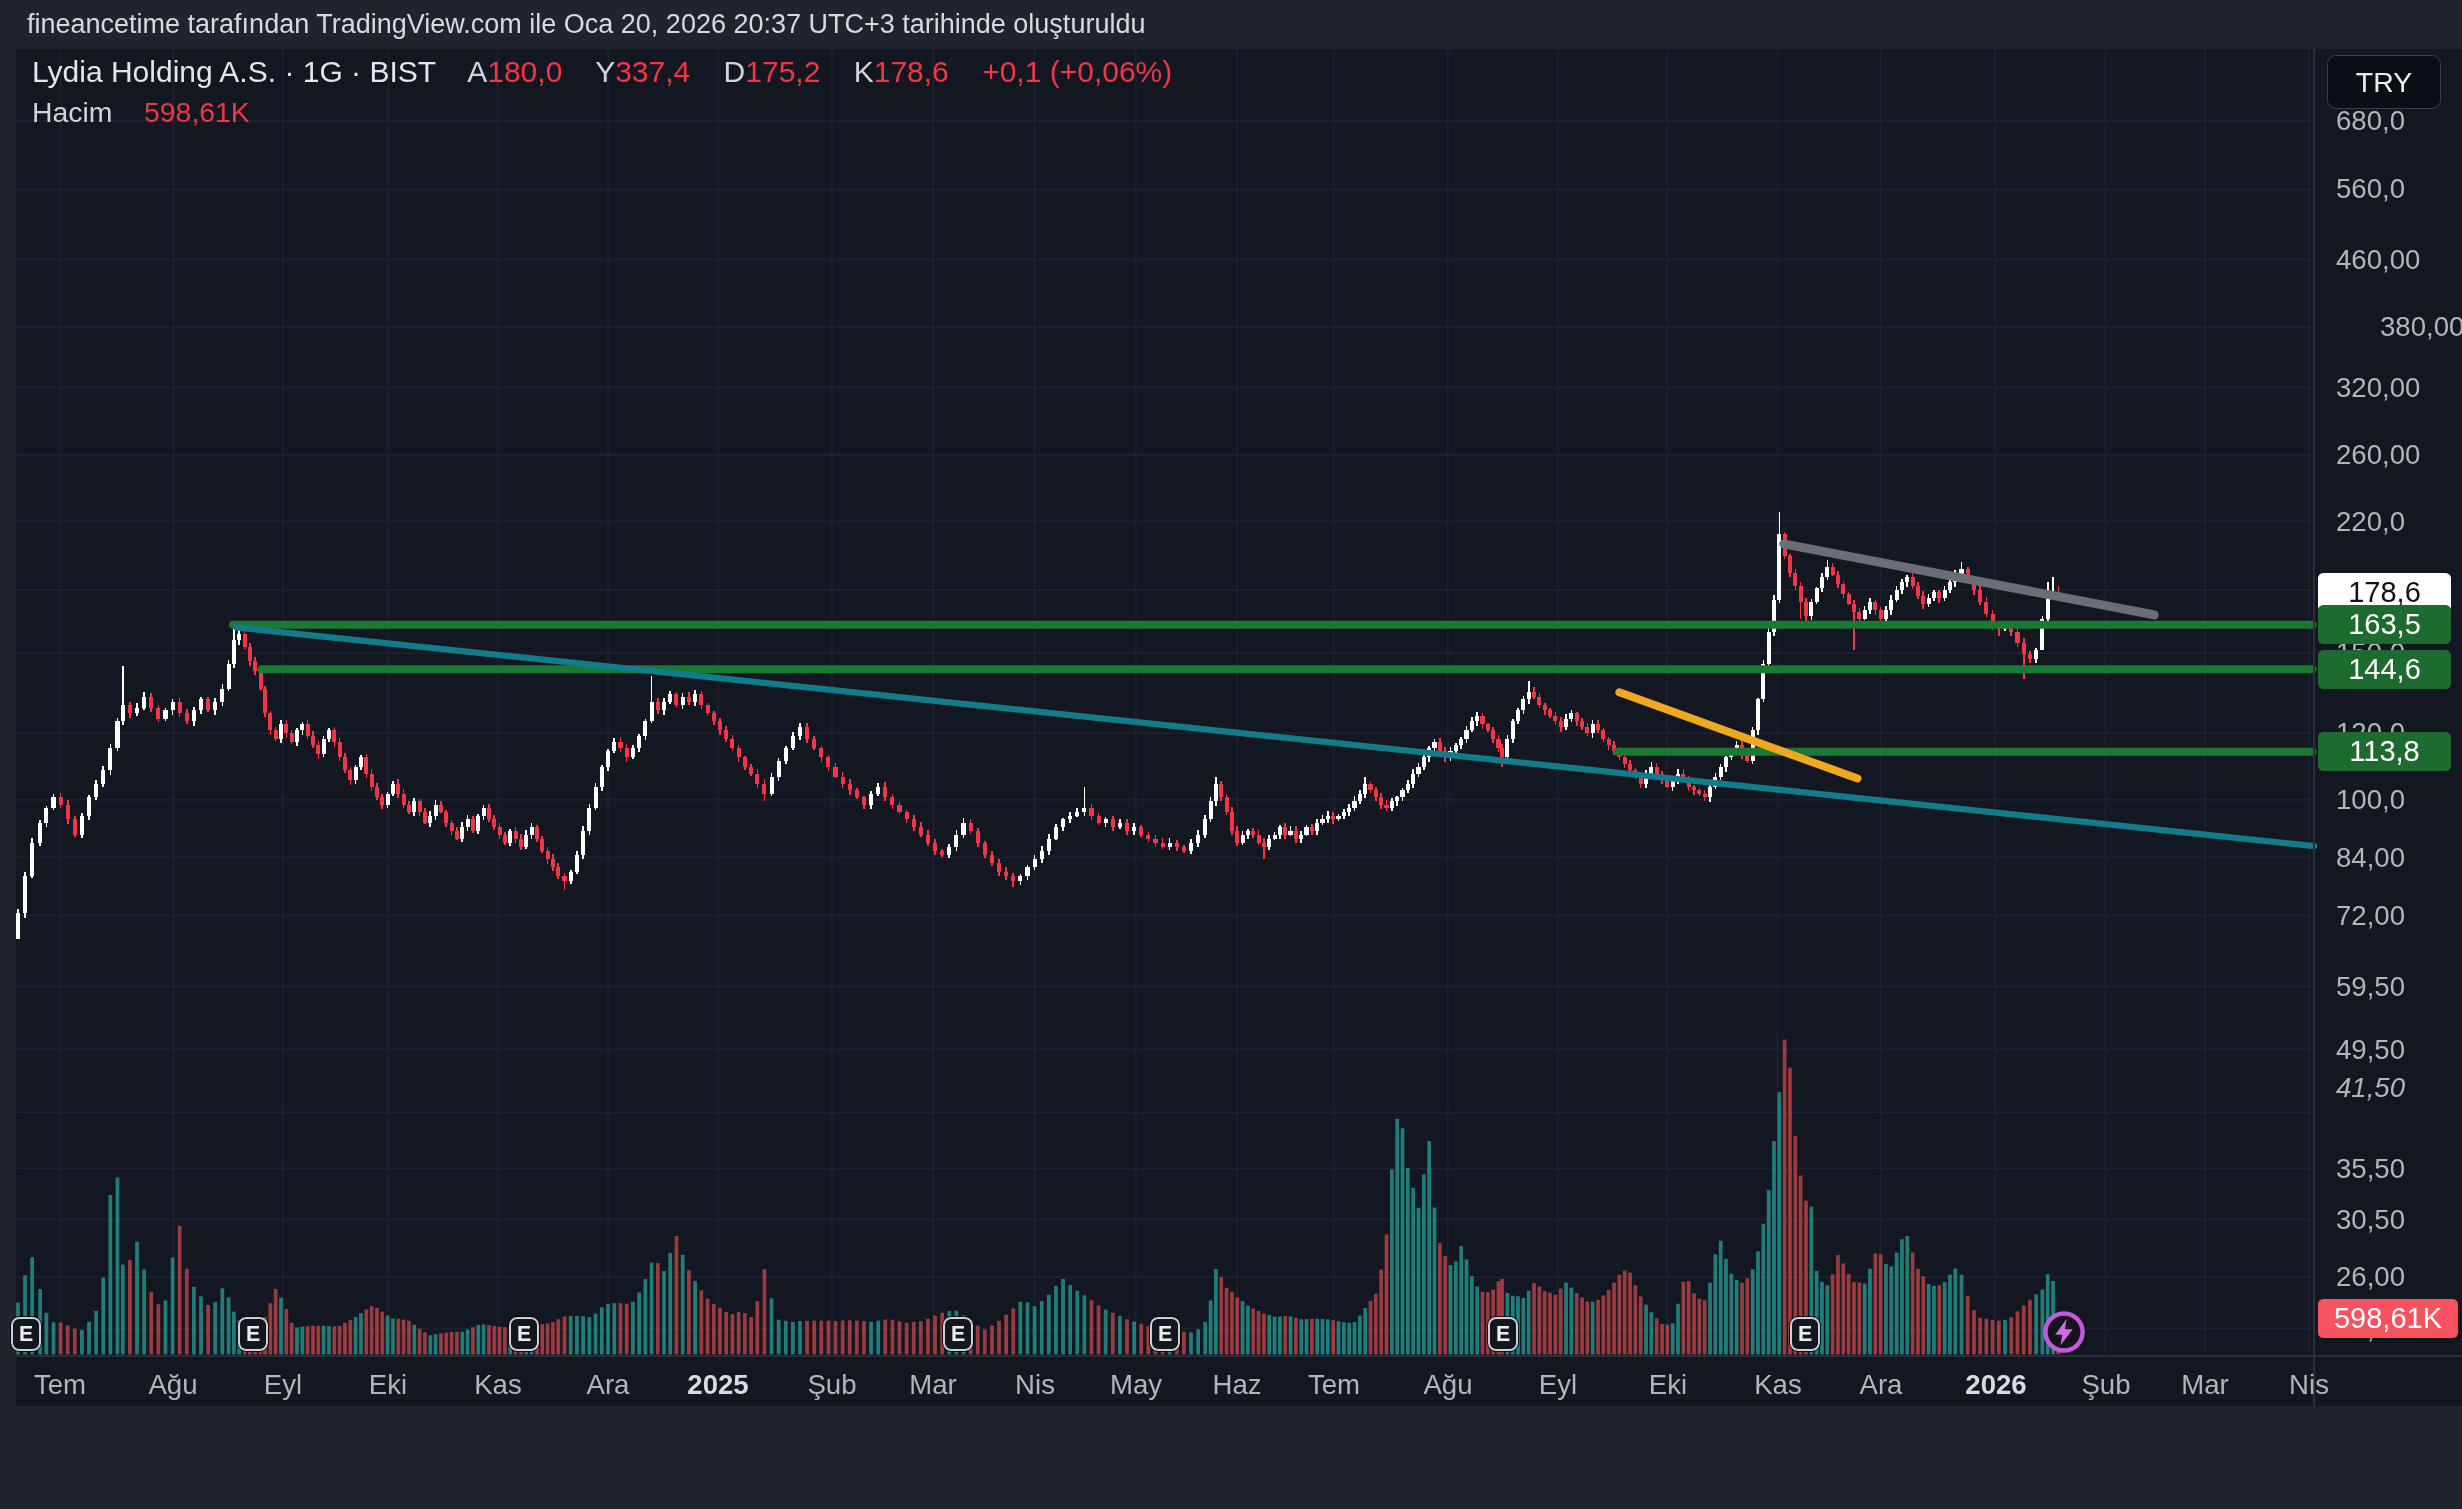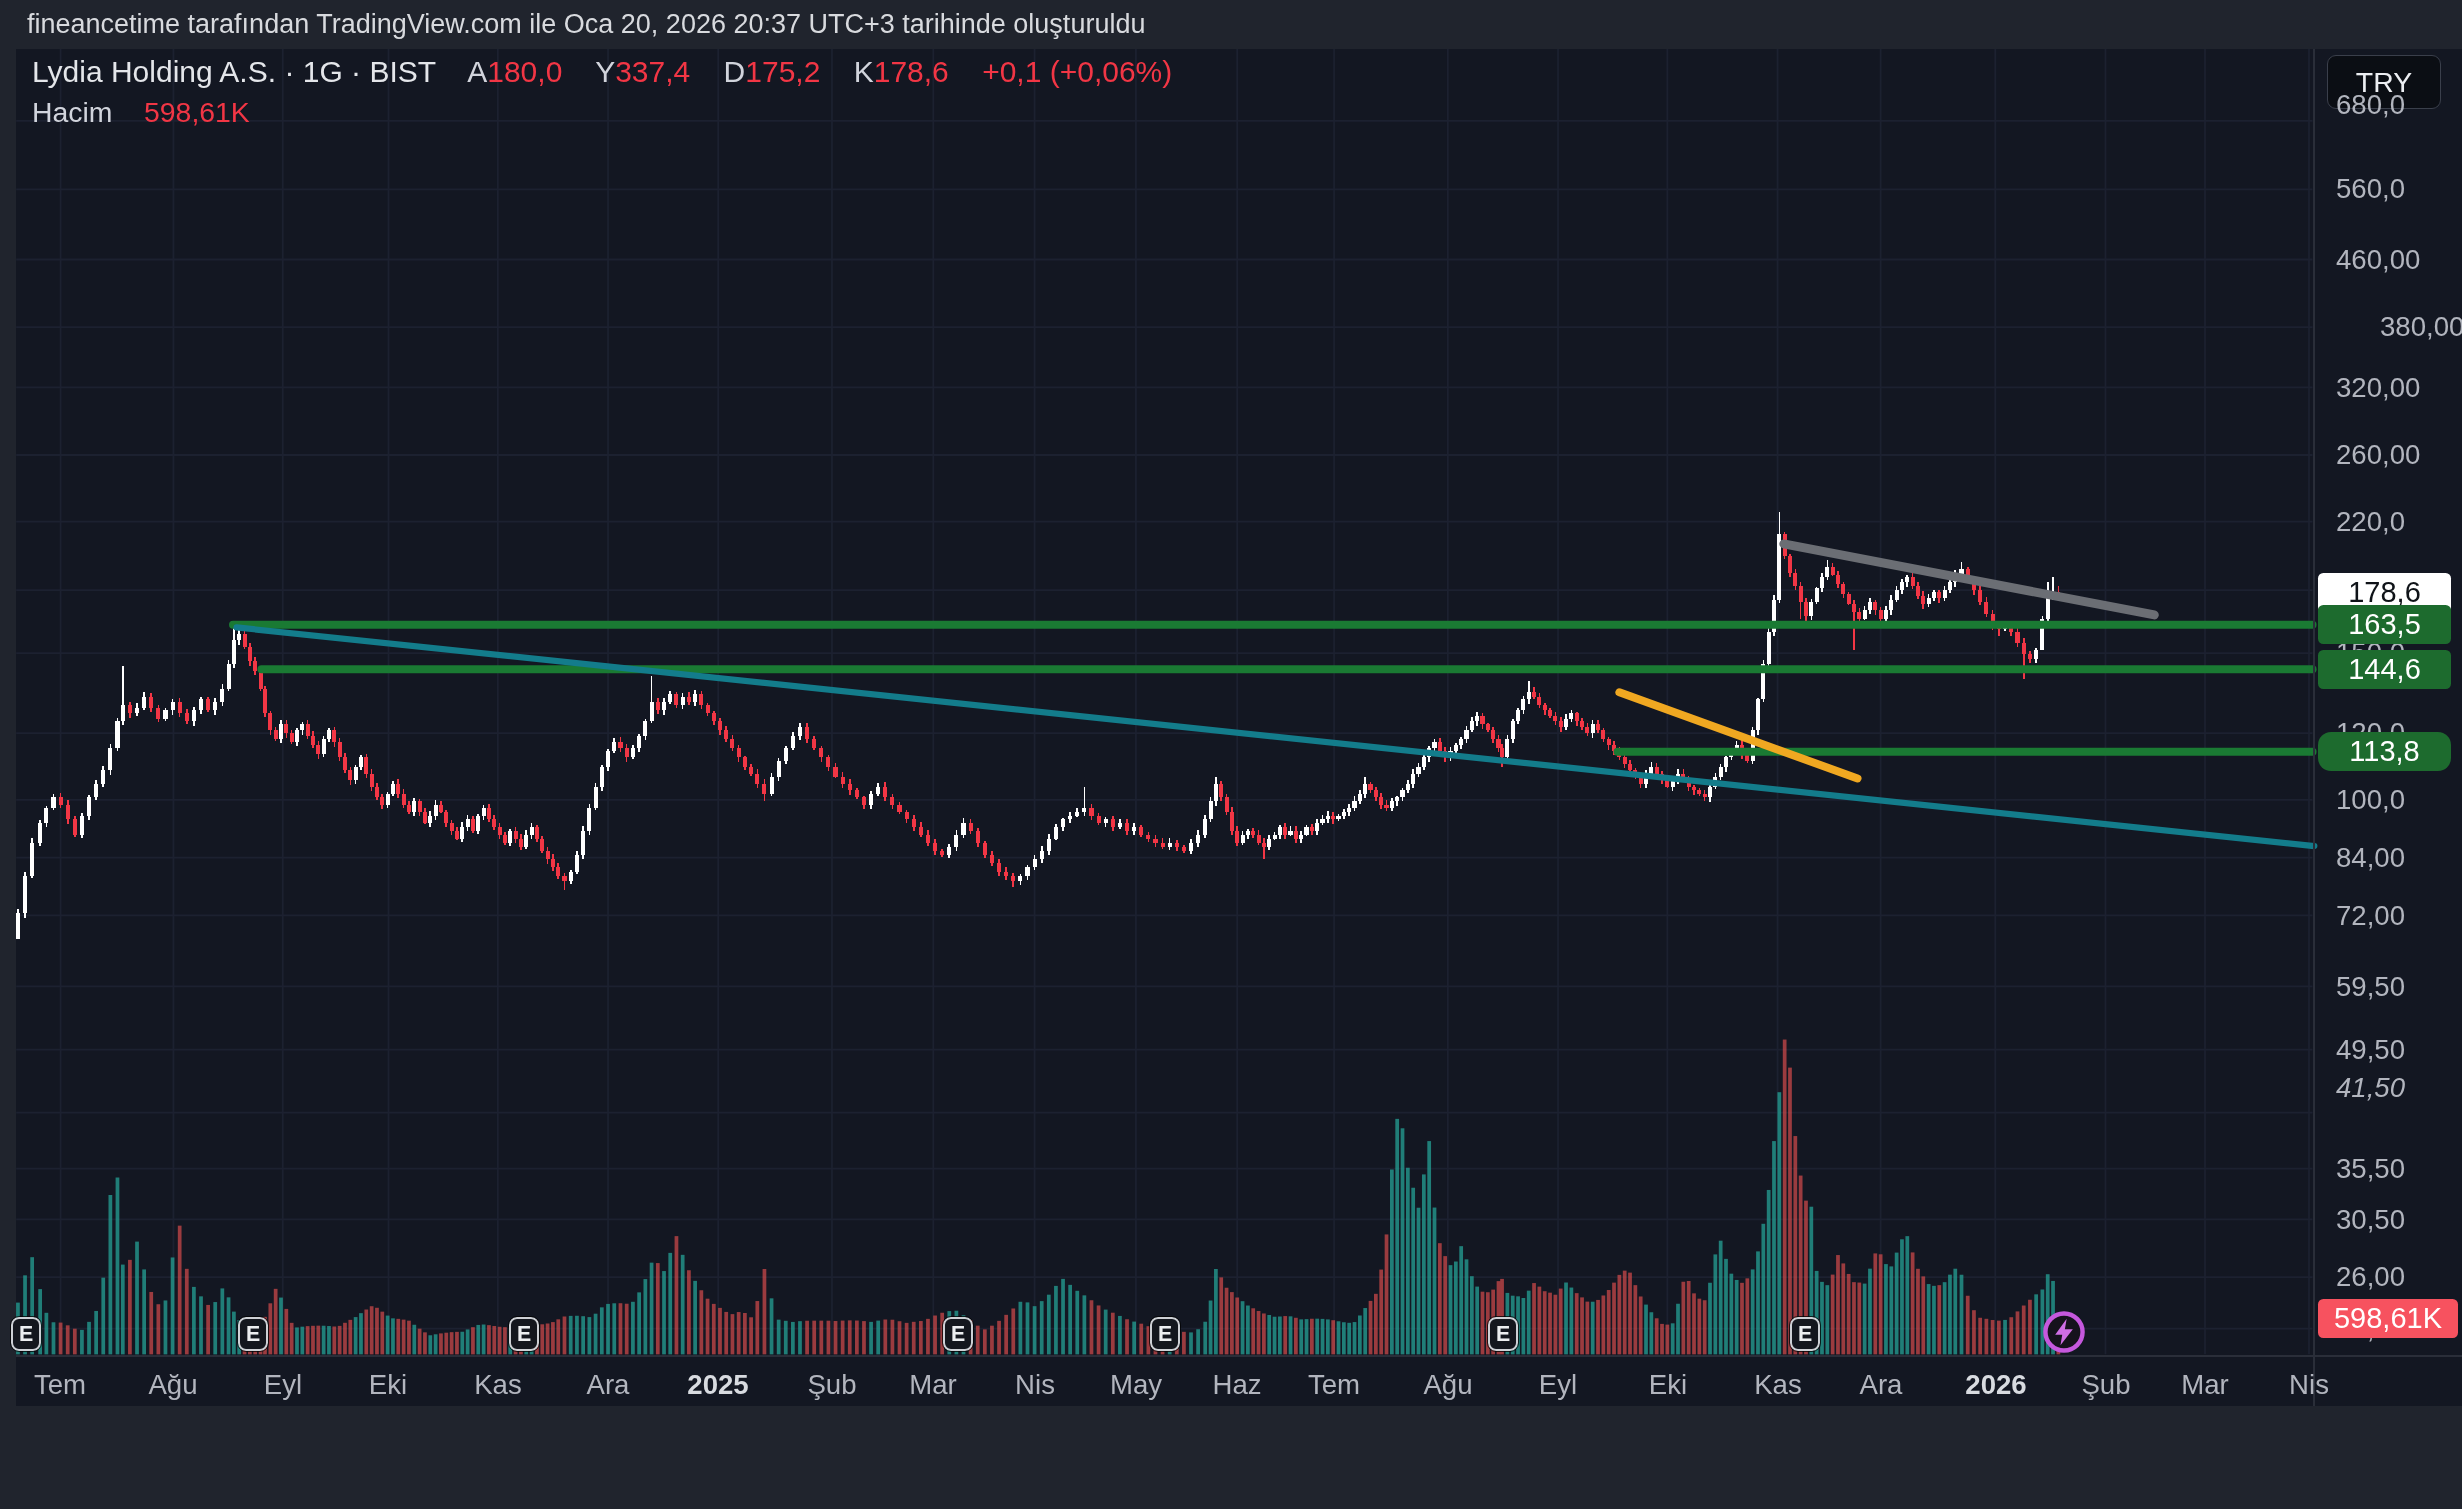--- a/index.html
+++ b/index.html
@@ -1158,21 +1158,21 @@
     <span>Hacim</span>
     <span>&nbsp;&nbsp;</span>
     <span class="val">598,61K</span>
   </div>
 
   <div id="try-btn">
     <span>TRY</span>
   </div>
 
   <div id="price-axis">
-      <div class="ptick" style="top: 89px;">680,0</div>
+      <div class="ptick" style="top: 105px;">680,0</div>
       <div class="ptick" style="top: 173px;">560,0</div>
       <div class="ptick" style="top: 244px;">460,00</div>
       <div class="ptick" style="top: 311px; margin-left: 44px;">380,00</div>
       <div class="ptick" style="top: 372px;">320,00</div>
       <div class="ptick" style="top: 439px;">260,00</div>
       <div class="ptick" style="top: 506px;">220,0</div>
       <div class="ptick" style="top: 637px;">150,0</div>
       <div class="ptick" style="top: 717px;">120,0</div>
       <div class="ptick" style="top: 784px;">100,0</div>
       <div class="ptick" style="top: 842px;">84,00</div>
@@ -1206,21 +1206,21 @@
       <div class="ttick" style="left: 1881px;">Ara</div>
       <div class="ttick bold" style="left: 1996px;">2026</div>
       <div class="ttick" style="left: 2106px;">Şub</div>
       <div class="ttick" style="left: 2205px;">Mar</div>
       <div class="ttick" style="left: 2309px;">Nis</div>
     </div>
   <div id="badges">
       <div class="pbadge last" style="top: 573px;">178,6</div>
       <div class="pbadge level" style="top: 605px;">163,5</div>
       <div class="pbadge level" style="top: 650px;">144,6</div>
-      <div class="pbadge level" style="top: 732px; border-radius: 13px;">113,8</div>
+      <div class="pbadge level" style="top: 732px;">113,8</div>
       <div class="pbadge vol" style="top: 1299px;">598,61K</div>
     </div>
   <div id="eflags">
       <div class="eflag" style="left: 26px;">E</div>
       <div class="eflag" style="left: 253px;">E</div>
       <div class="eflag" style="left: 524px;">E</div>
       <div class="eflag" style="left: 958px;">E</div>
       <div class="eflag" style="left: 1165px;">E</div>
       <div class="eflag" style="left: 1503px;">E</div>
       <div class="eflag" style="left: 1805px;">E</div>

